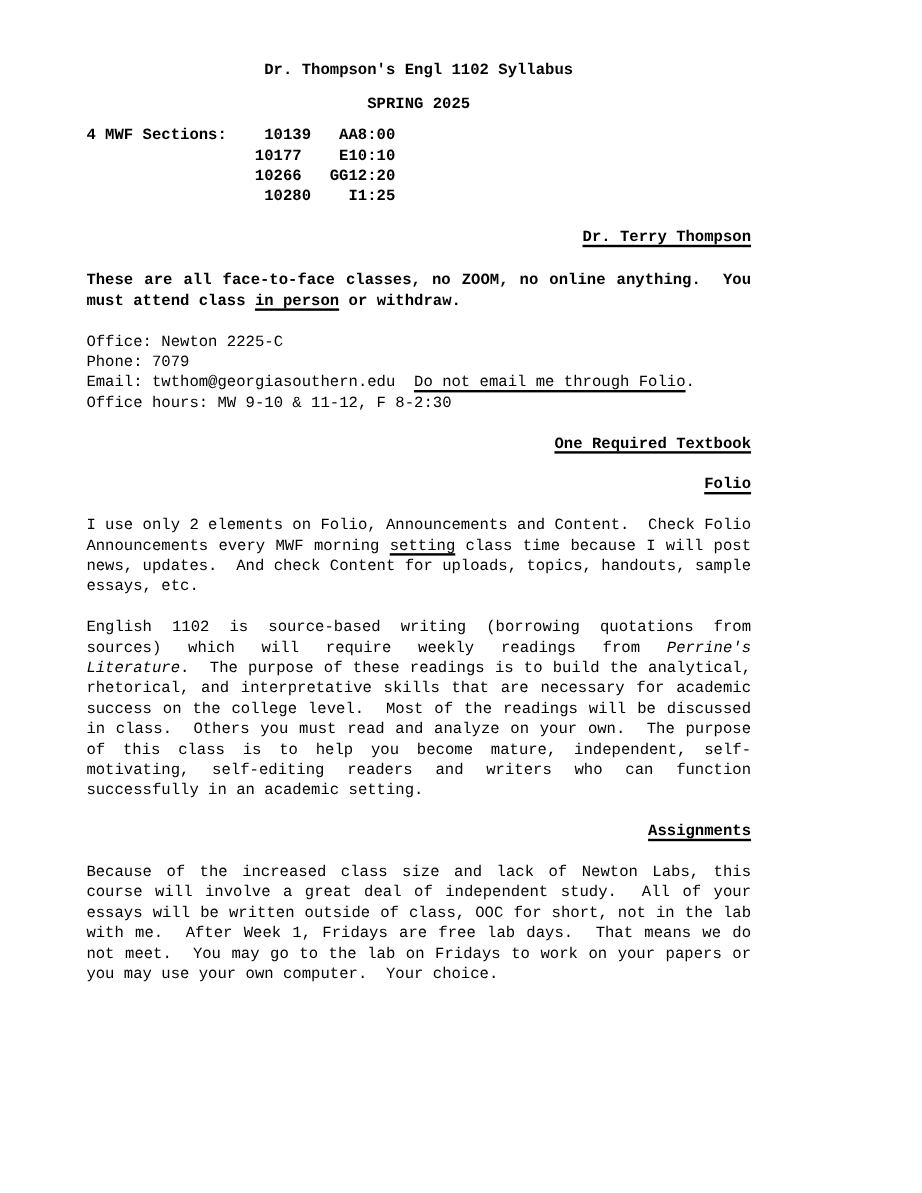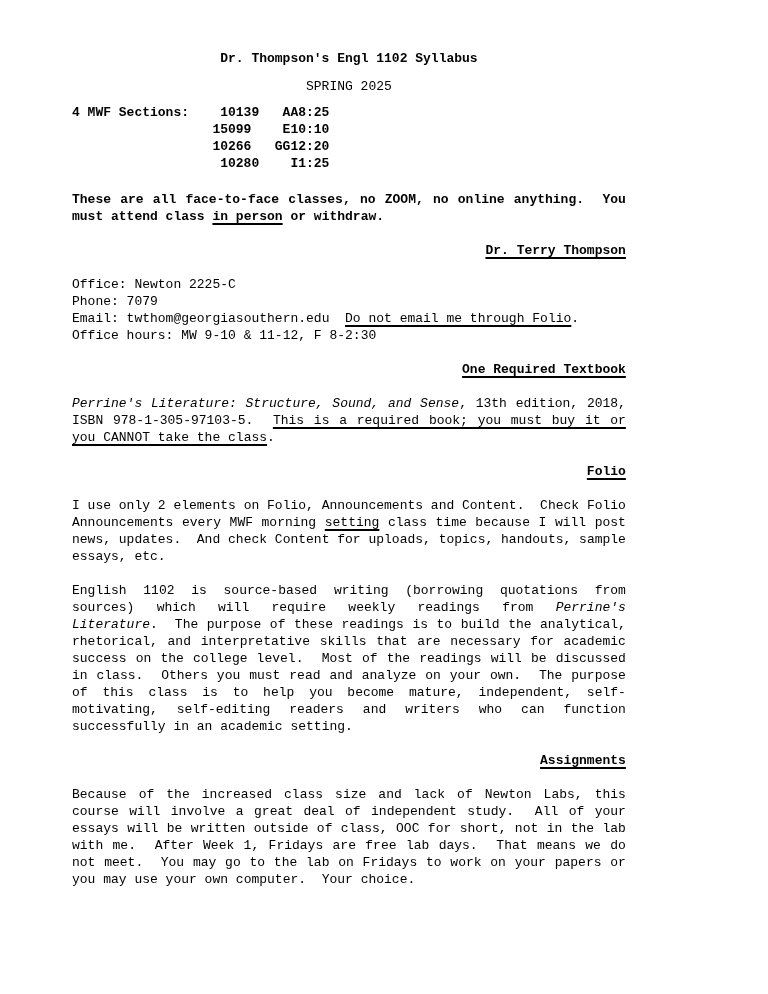--- a/index.html
+++ b/index.html
@@ -12,21 +12,21 @@
     color: #000000;
     padding: 50px 0 40px 72px;
     font-family: "Liberation Mono", "DejaVu Sans Mono", monospace;
     font-size: 13px;
     line-height: 17px;
   }
   .content { width: 71ch; }
   .block { margin: 0; text-align: right; }
   .mt  { margin-top: 17px; }
   .title { text-align: center; font-weight: bold; }
-  .subtitle { text-align: center; font-weight: normal; margin-top: 11px; }
+  .subtitle { text-align: center; font-weight: bold; margin-top: 11px; }
   .sections { display: flex; font-weight: bold; margin-top: 9px; }
   .sec-label { width: 17ch; white-space: pre; }
   .sec-row .crn    { display: inline-block; width: 6ch; }
   .sec-row .letter { display: inline-block; width: 5ch; }
   .sec-row .time   { display: inline-block; }
   .intro { margin-top: 19px; }
   .bold { font-weight: bold; }
   .para { text-align: justify; }
   .pre  { white-space: pre; text-align: left; font-family: Liberation Mono, monospace; }
   .heading {
@@ -48,39 +48,38 @@
 <div class="page">
   <div class="content">
 
     <div class="block title">Dr. Thompson's Engl 1102 Syllabus</div>
 
     <div class="block subtitle">SPRING 2025</div>
 
     <div class="block sections">
       <div class="sec-label">4 MWF Sections:  </div>
       <div class="sec-rows" id="sec-rows">
-          <div class="sec-row"><span class="crn">10139</span><span class="letter">AA</span><span class="time">8:25</span></div>
-          <div class="sec-row"><span class="crn">15099</span><span class="letter">E</span><span class="time">10:10</span></div>
+          <div class="sec-row"><span class="crn">10139</span><span class="letter">AA</span><span class="time">8:00</span></div>
+          <div class="sec-row"><span class="crn">10177</span><span class="letter">E</span><span class="time">10:10</span></div>
           <div class="sec-row"><span class="crn">10266</span><span class="letter">GG</span><span class="time">12:20</span></div>
           <div class="sec-row"><span class="crn">10280</span><span class="letter">I</span><span class="time">1:25</span></div>
         </div>
     </div>
 
+    <div class="block heading mt">Dr. Terry Thompson</div>
+
     <div class="block para bold intro"><span>These are all face-to-face classes, no ZOOM, no online anything.&nbsp; You must attend class </span><span class="u">in person</span><span> or withdraw.</span></div>
-
-    <div class="block heading mt">Dr. Terry Thompson</div>
 
     <div class="block pre mt"><span>Office: Newton 2225-C
 Phone: 7079
 Email: twthom@georgiasouthern.edu  </span><span class="u">Do not email me through Folio</span><span>.
 Office hours: MW 9-10 &amp; 11-12, F 8-2:30</span></div>
 
     <div class="block heading mt">One Required Textbook</div>
 
-    <div class="block para mt"><span class="i">Perrine's Literature: Structure, Sound, and Sense</span><span>, 13th edition, 2018, ISBN 978-1-305-97103-5.&nbsp; </span><span class="u">This is a required book; you must buy it or you CANNOT take the class</span><span>.</span></div>
 
     <div class="block heading mt">Folio</div>
 
     <div class="block para mt"><span>I use only 2 elements on Folio, Announcements and Content.&nbsp; Check Folio Announcements every MWF morning </span><span class="u">setting</span><span> class time because I will post news, updates.&nbsp; And check Content for uploads, topics, handouts, sample essays, etc.</span></div>
 
 
     <div class="block para mt"><span>English 1102 is source-based writing (borrowing quotations from sources) which will require weekly readings from </span><span class="i">Perrine's Literature</span><span>.&nbsp; The purpose of these readings is to build the analytical, rhetorical, and interpretative skills that are necessary for academic success on the college level.&nbsp; Most of the readings will be discussed in class.&nbsp; Others you must read and analyze on your own.&nbsp; The purpose of this class is to help you become mature, independent, self-motivating, self-editing readers and writers who can function successfully in an academic setting.</span></div>
 
     <div class="block heading mt">Assignments</div>
 

